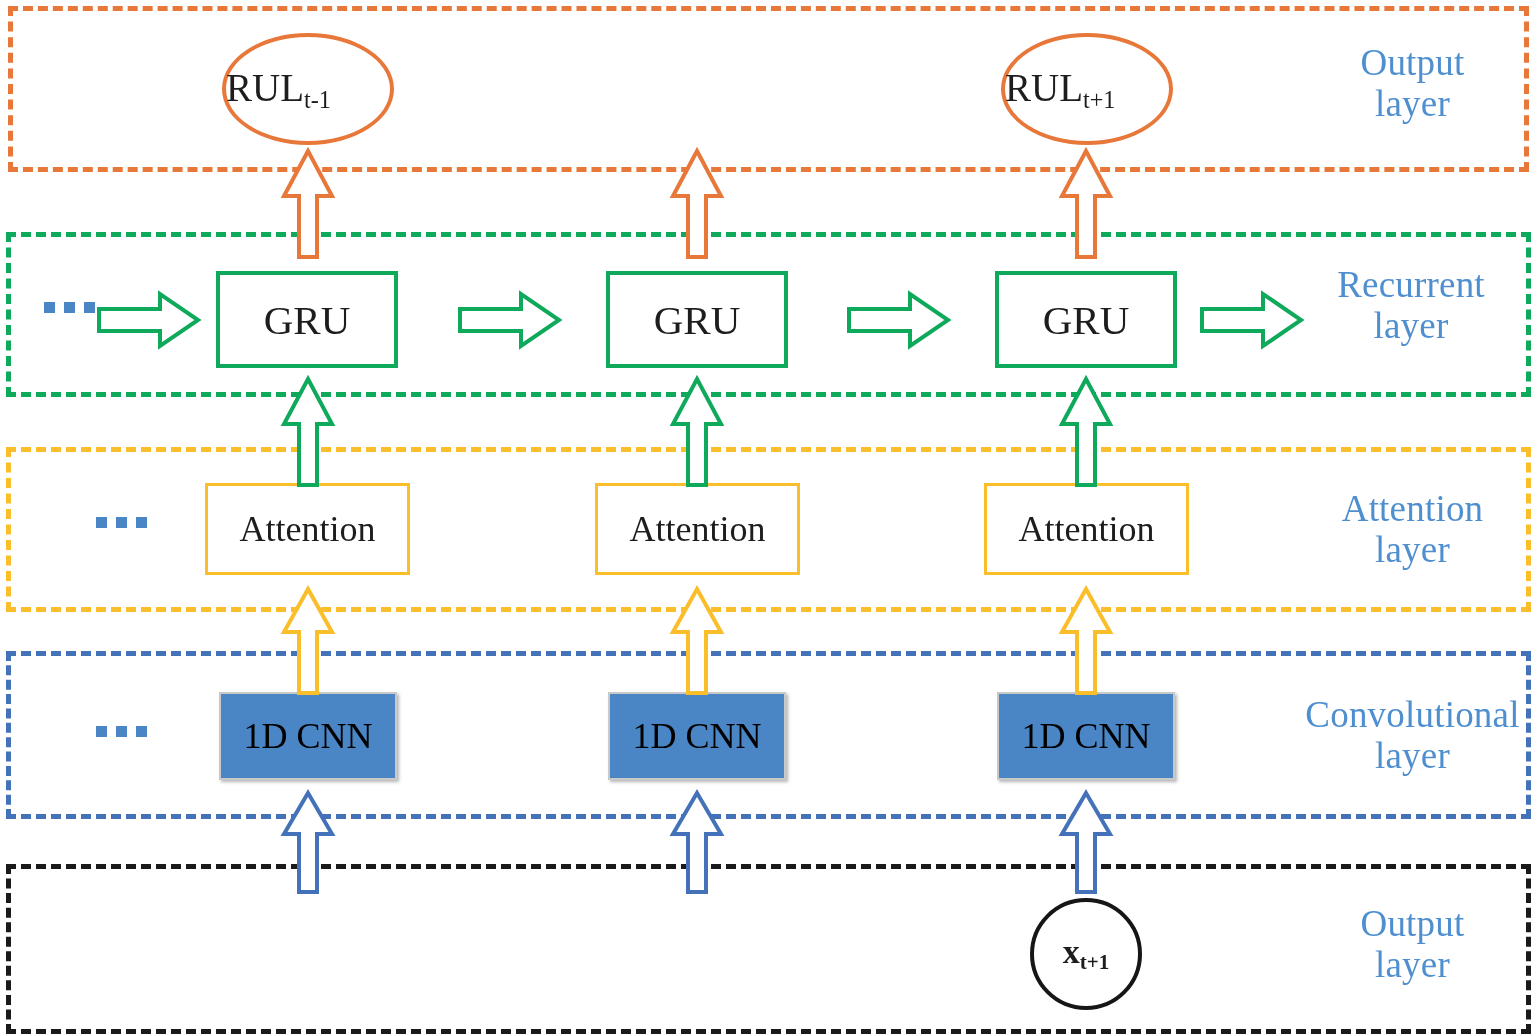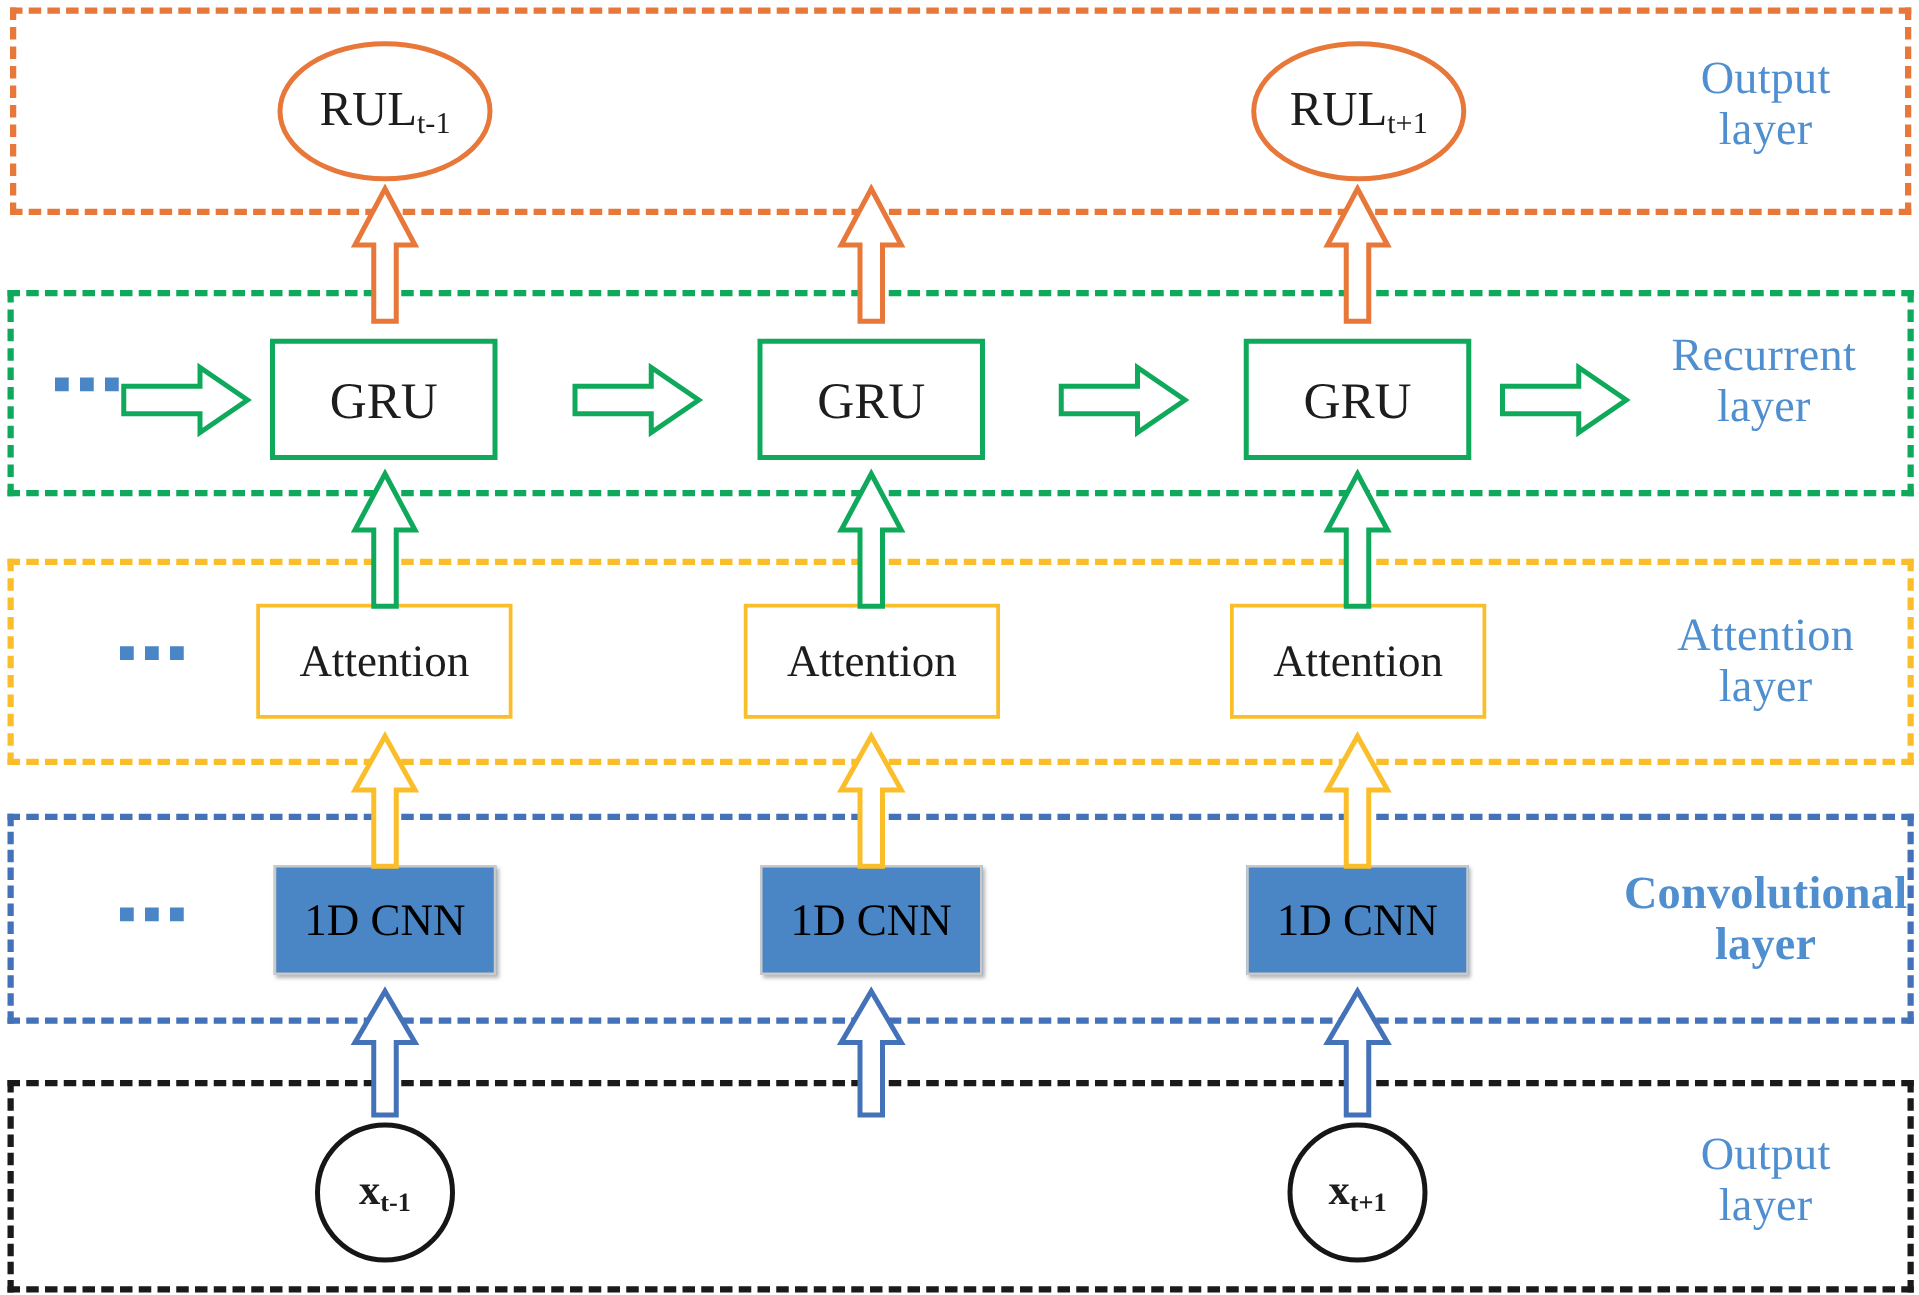--- a/index.html
+++ b/index.html
@@ -45,21 +45,21 @@
 
   
   .ellipse-node {
     position: absolute;
     box-sizing: border-box;
     border: 4px solid #e8773a;
     border-radius: 50%;
     background: #ffffff;
     display: flex;
     align-items: center;
-    justify-content: center;
+    justify-content: flex-start;
     font-size: 39px;
     color: #1d1d1d;
   }
   .circle-node {
     position: absolute;
     box-sizing: border-box;
     border: 4px solid #161616;
     border-radius: 50%;
     background: #ffffff;
     display: flex;
@@ -118,21 +118,21 @@
   <div class="band band-attention" style="left:6px;  top:447px; width:1525px; height:165px;"></div>
   <div class="band band-conv" style="left:6px;  top:651px; width:1525px; height:168px;"></div>
   <div class="band band-input" style="left:6px;  top:864px; width:1525px; height:170px;"></div>
 
   <div class="band-label" style="left:1305px; top:42px;  width:215px;">Output
 layer</div>
   <div class="band-label" style="left:1295px; top:264px; width:232px;">Recurrent
 layer</div>
   <div class="band-label" style="left:1300px; top:488px; width:225px;">Attention
 layer</div>
-  <div class="band-label" style="left:1290px; top:694px; width:245px;font-weight:bold;">Convolutional
+  <div class="band-label" style="left:1290px; top:694px; width:245px;">Convolutional
 layer</div>
   <div class="band-label" style="left:1305px; top:903px; width:215px;">Output
 layer</div>
 
   <div class="ellipse-node" style="left:222px; top:33px; width:172px; height:112px;">
     <span><span>RUL</span><span class="sub">t-1</span></span>
   </div>
   <div class="ellipse-node" style="left:1001px; top:33px; width:172px; height:112px;">
     <span><span>RUL</span><span class="sub">t+1</span></span>
   </div>
@@ -160,23 +160,20 @@
   <div class="rect-node rect-cnn" style="left:219px; top:692px; width:178px; height:88px;">
     <span>1D CNN</span>
   </div>
   <div class="rect-node rect-cnn" style="left:608px; top:692px; width:178px; height:88px;">
     <span>1D CNN</span>
   </div>
   <div class="rect-node rect-cnn" style="left:997px; top:692px; width:178px; height:88px;">
     <span>1D CNN</span>
   </div>
 
-  <div class="circle-node" style="left:252px; top:898px; width:112px; height:112px;">
-    <span><span>x</span><span class="sub">t-1</span></span>
-  </div>
   <div class="circle-node" style="left:1030px; top:898px; width:112px; height:112px;">
     <span><span>x</span><span class="sub">t+1</span></span>
   </div>
 
   <div class="dots" style="left:44px;  top:302px;">
       <i></i>
       <i></i>
       <i></i>
     </div>
   <div class="dots" style="left:96px;  top:517px;">

